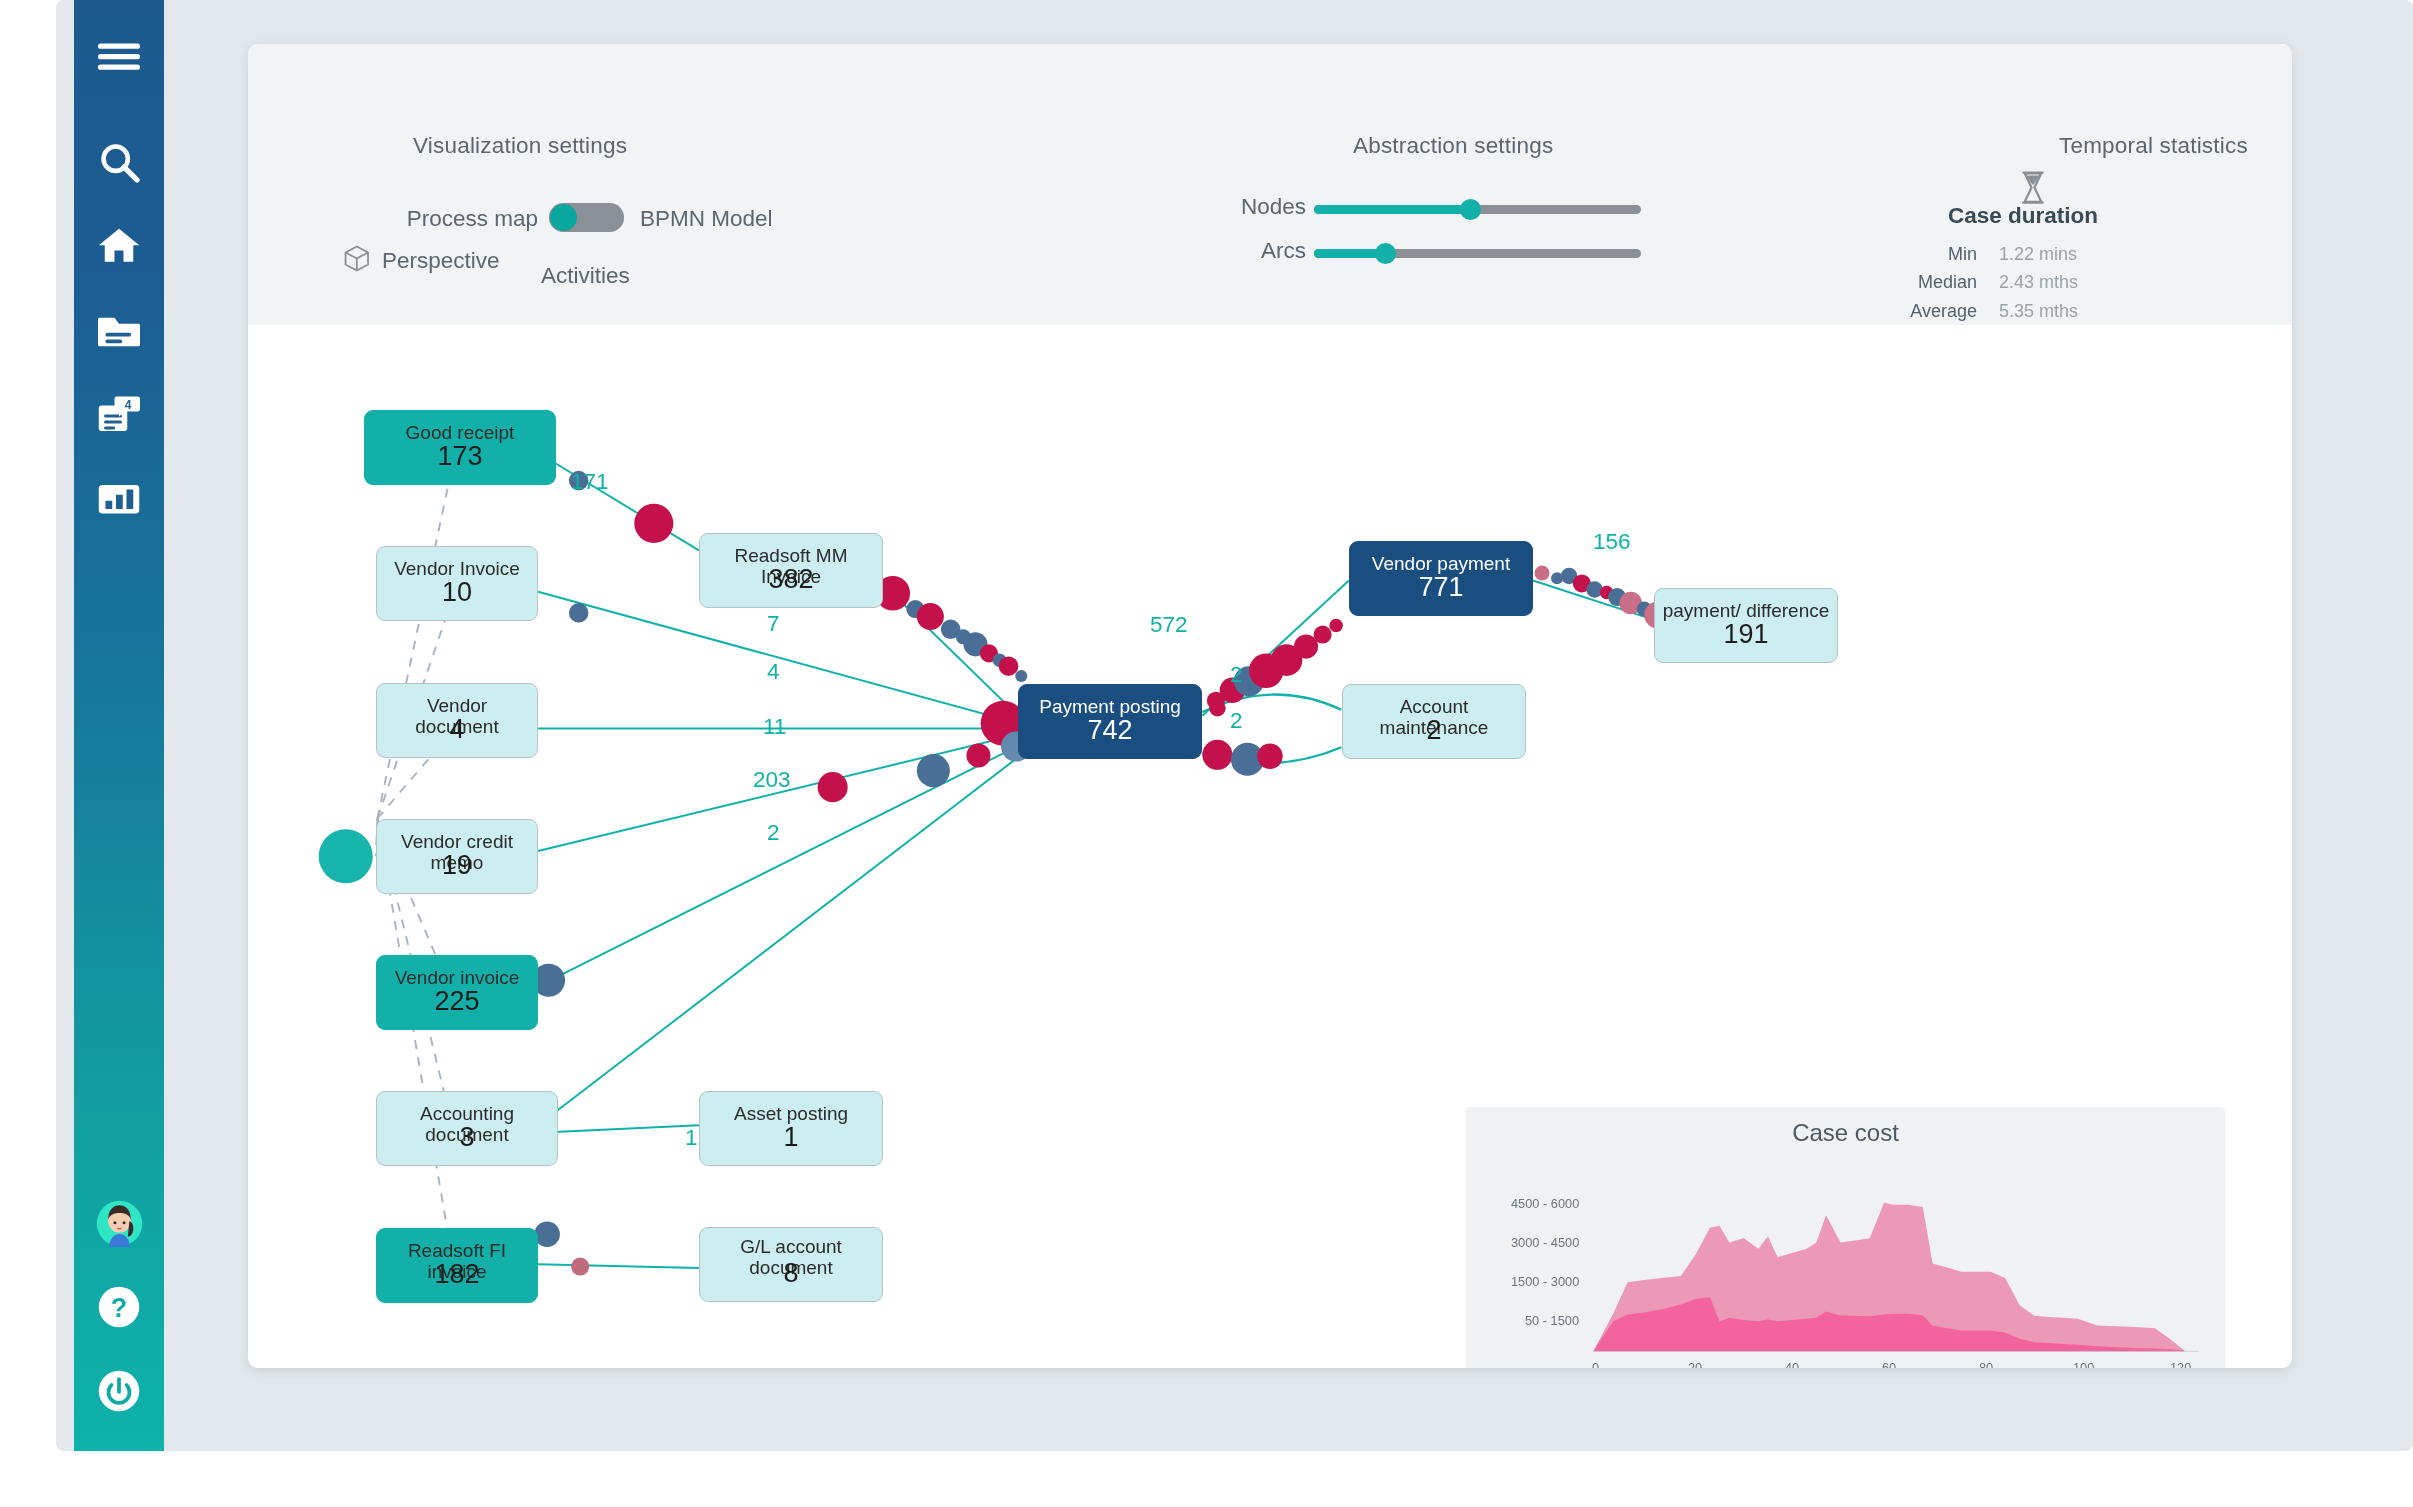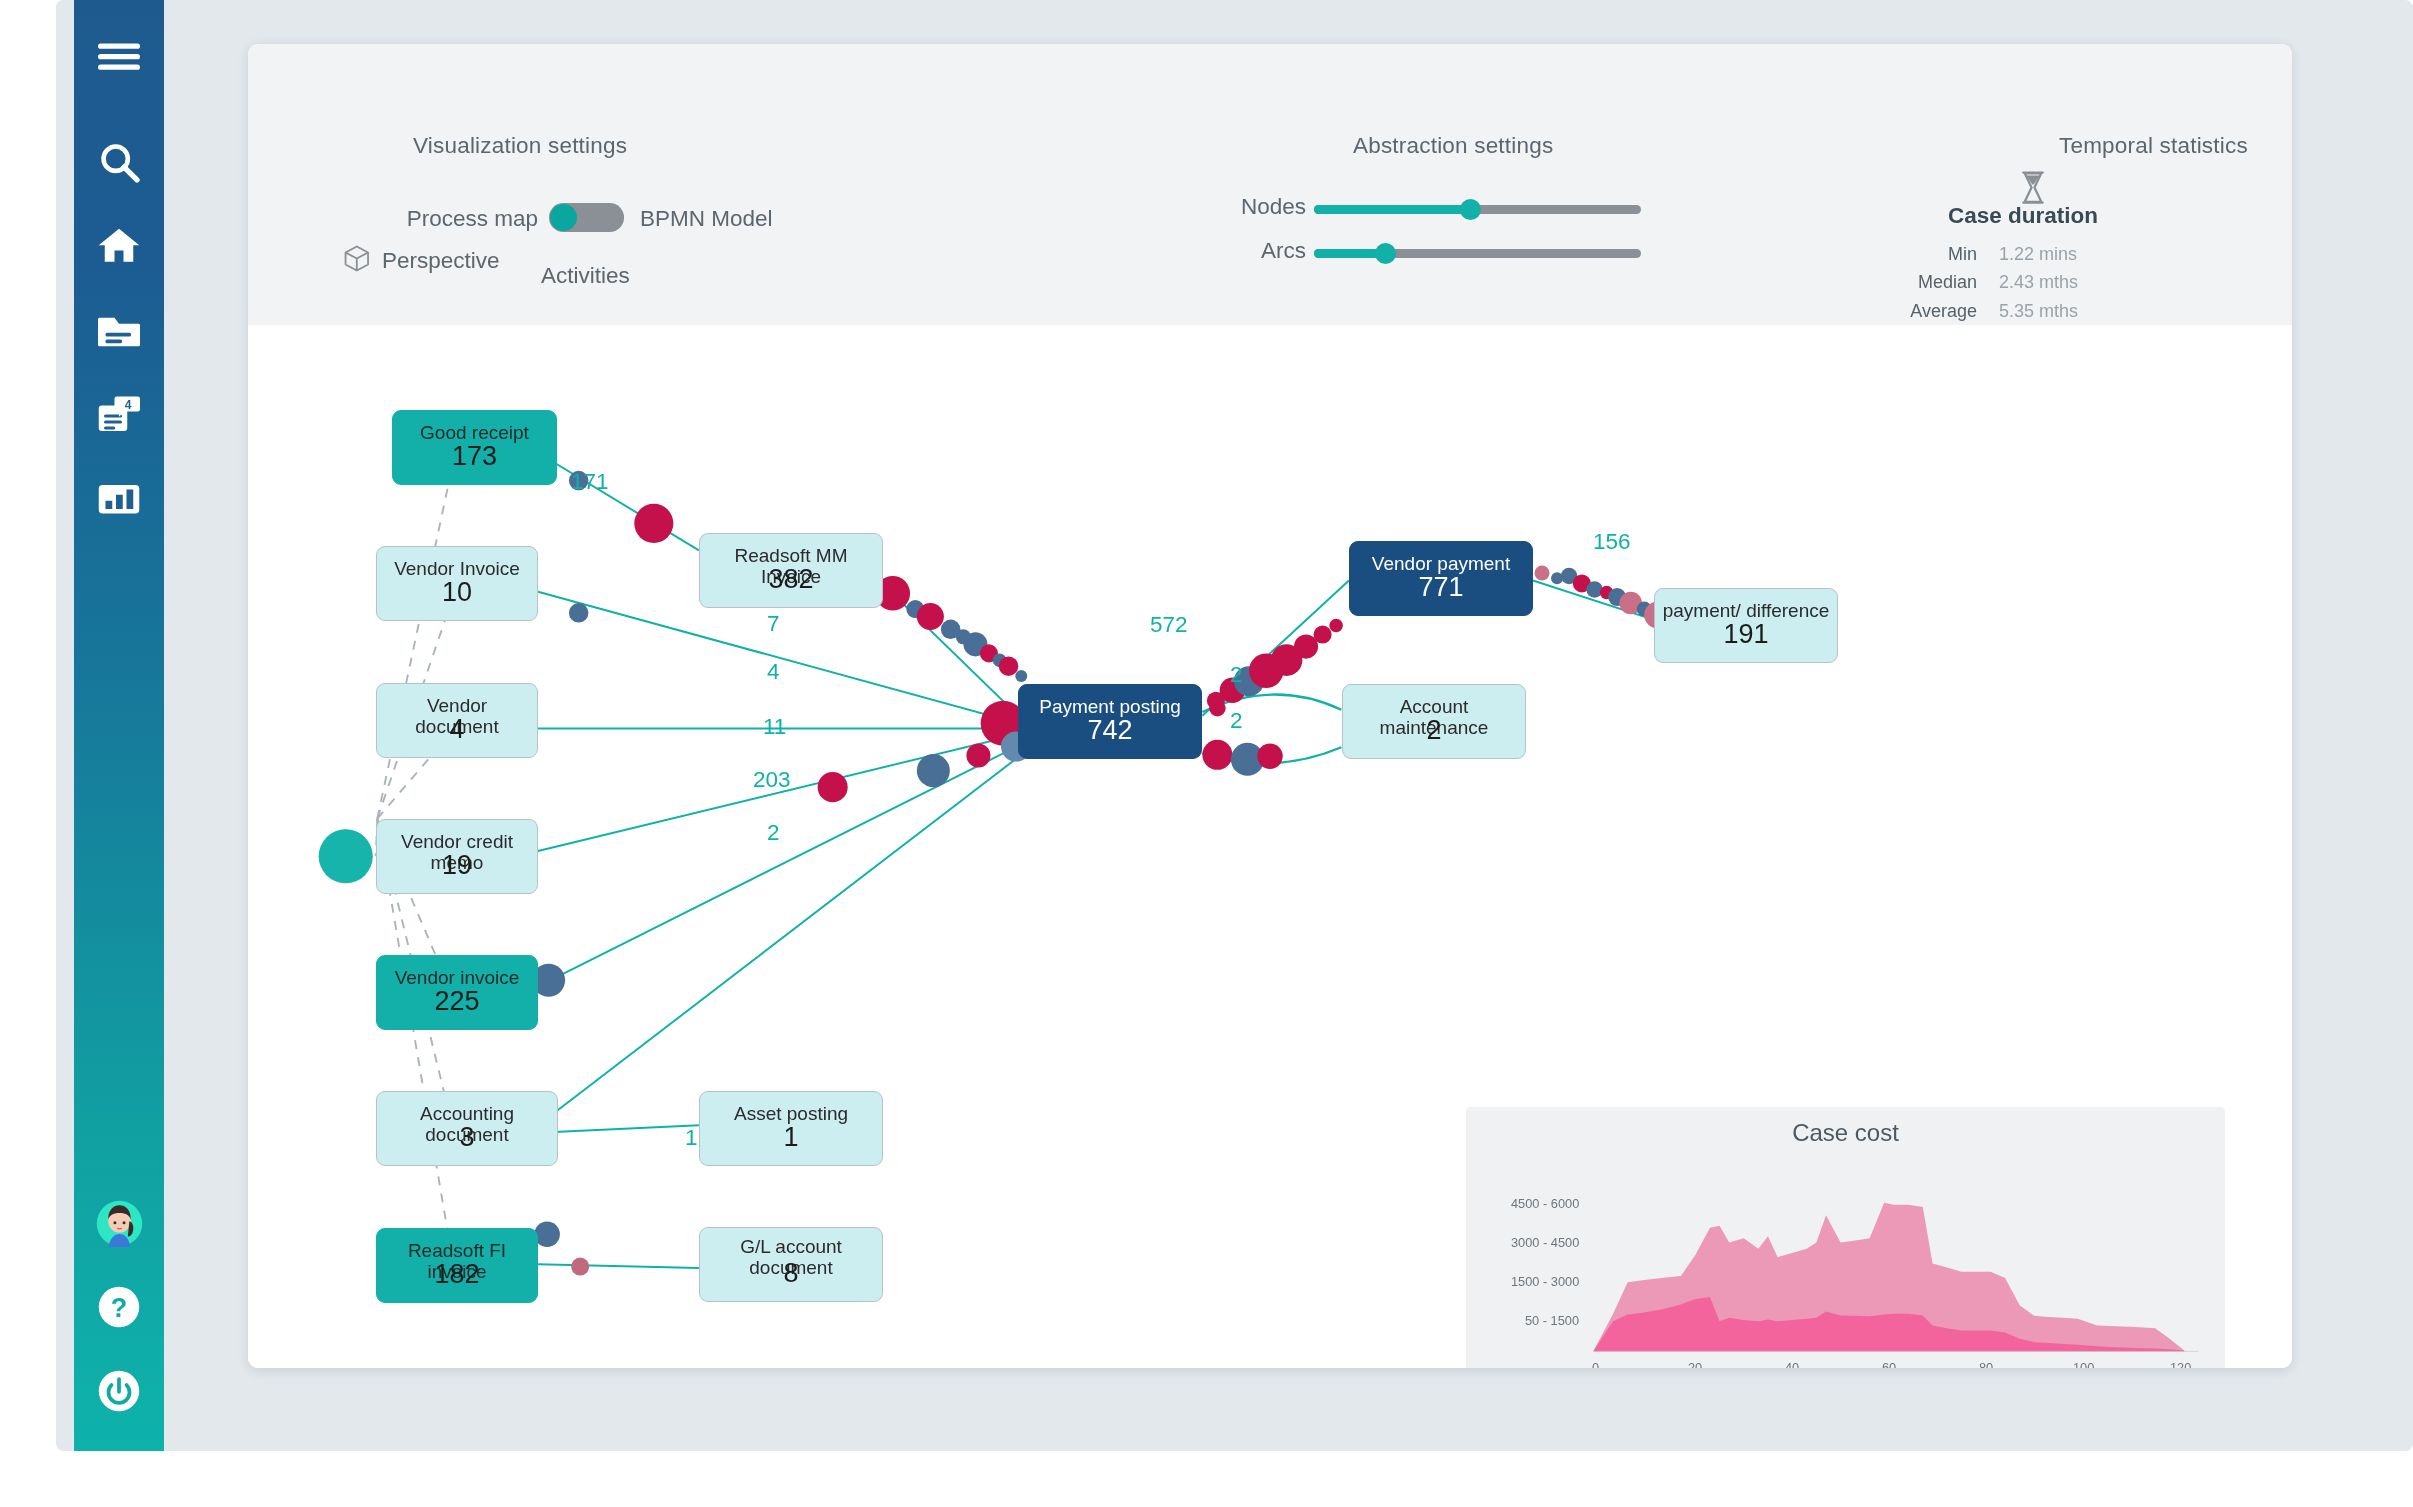--- a/index.html
+++ b/index.html
@@ -347,21 +347,21 @@
           <circle cx="1775" cy="344" r="12" fill="#c4114c"></circle>
           <circle cx="1792" cy="352" r="11" fill="#4a6f96"></circle>
           <circle cx="1808" cy="356" r="9" fill="#c4114c"></circle>
           <circle cx="1822" cy="362" r="12" fill="#4a6f96"></circle>
           <circle cx="1840" cy="370" r="15" fill="#c96f87"></circle>
           <circle cx="1858" cy="378" r="10" fill="#4a6f96"></circle>
           <circle cx="1876" cy="386" r="18" fill="#c96f87"></circle>
         </g>
       </svg>
 
-      <div class="node teal" style="left:144px;top:85px;width:165px;height:75px;">
+      <div class="node teal" style="left:116px;top:85px;width:192px;height:75px;">
         <div class="nm">Good receipt</div>
         <div class="nv">173</div>
       </div>
       <div class="node light" style="left:128px;top:221px;width:162px;height:75px;">
         <div class="nm">Vendor Invoice</div>
         <div class="nv">10</div>
       </div>
       <div class="node light" style="left:128px;top:358px;width:162px;height:75px;">
         <div class="nm">Vendor document</div>
         <div class="nv">4</div>

